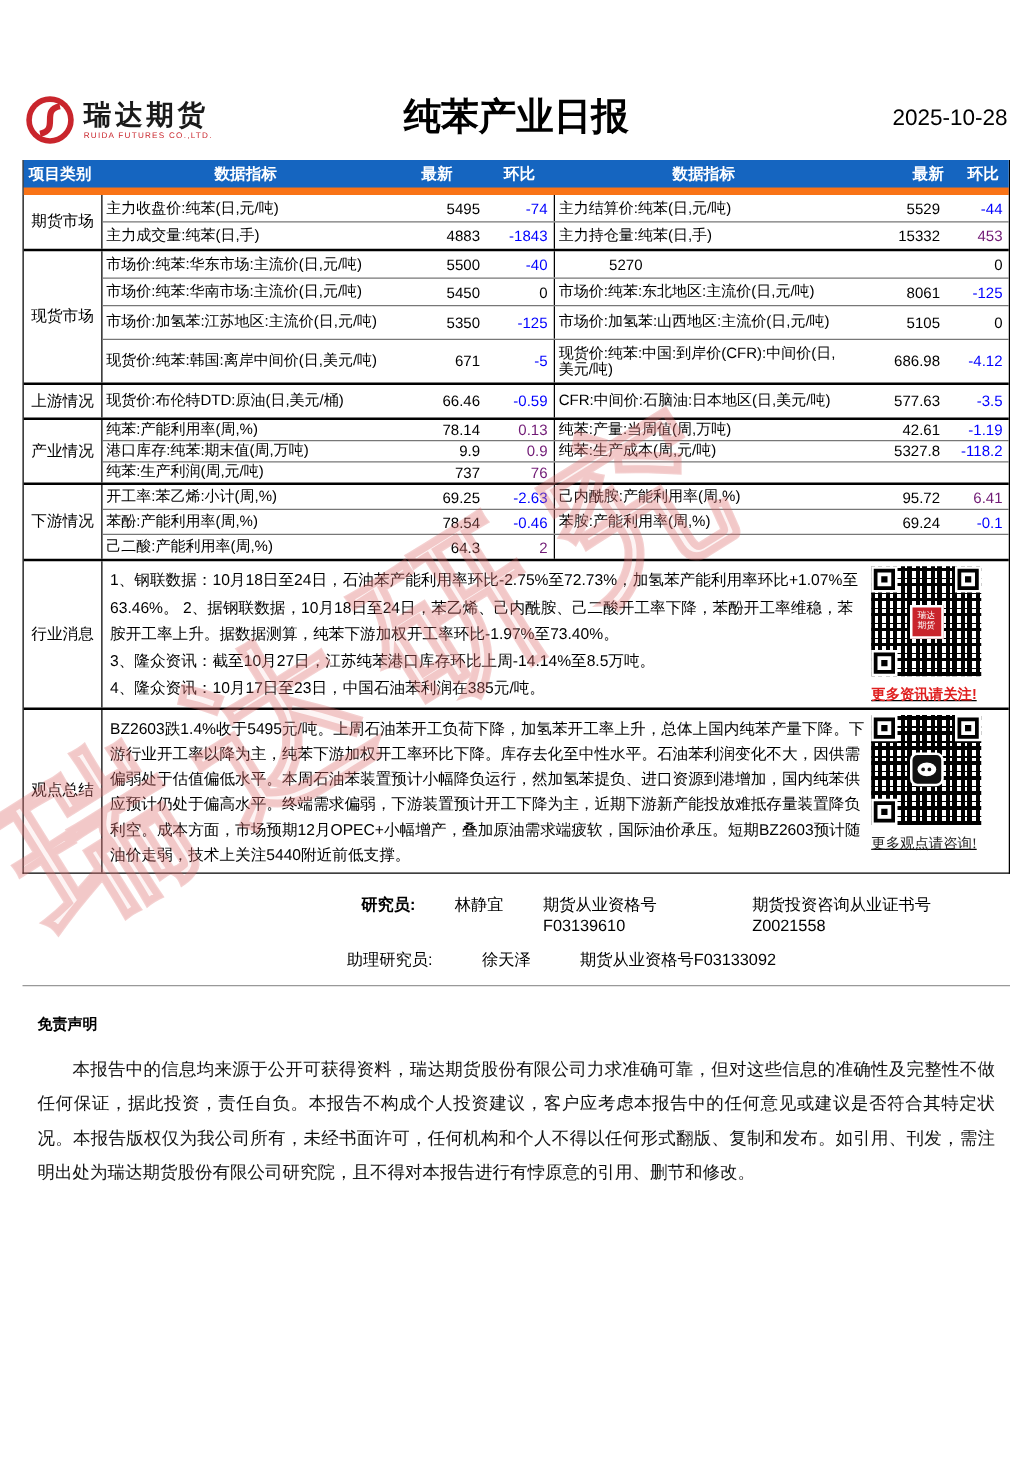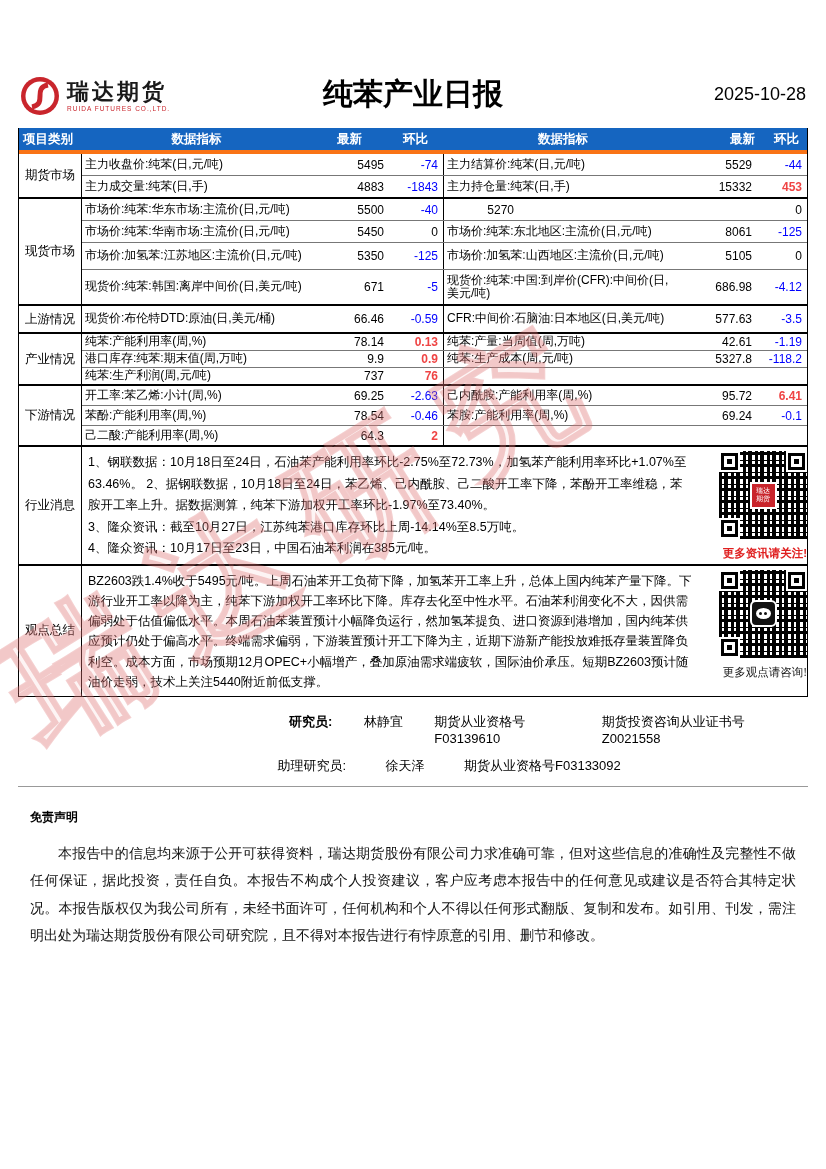--- a/index.html
+++ b/index.html
@@ -14,21 +14,21 @@
   
   .hdr{position:relative;height:56px;margin-bottom:4px;}
   .brand{position:absolute;left:2px;top:8px;display:flex;gap:7px;align-items:center;}
   .brand-cn{font-size:22px;font-weight:700;color:#1a1a1a;letter-spacing:3px;line-height:1.05;}
   .brand-en{font-size:6.5px;color:#C9252C;letter-spacing:1px;margin-top:2px;}
   .title{text-align:center;font-size:30px;font-weight:700;margin:0;line-height:52px;}
   .date{position:absolute;right:2px;top:16px;font-size:18px;}
   
   .tbl{position:relative;z-index:2;border:1px solid #000;border-top:none;font-size:12px;}
   .thead{display:flex;background:#1565C0;color:#fff;font-weight:700;height:22px;
-         align-items:center;font-size:12.5px;border-bottom:4px solid #f97316;}
+         align-items:center;font-size:12.5px;border-bottom:6px solid #f97316;}
   .h-cat{width:62px;padding-left:4px;box-sizing:border-box;}
   .h-lbl{width:231px;text-align:center;}
   .h-val{width:75px;text-align:center;}
   .h-chg{width:57px;text-align:center;}
   .h-lbl2{width:238px;text-align:center;}
   .h-val2{width:73px;text-align:right;}
   .h-chg2{flex:1;text-align:right;padding-right:8px;}
   .sect{display:flex;border-bottom:2px solid #000;}
   .sect:last-child{border-bottom:none;}
   .cat{width:62px;flex:none;display:flex;align-items:center;justify-content:center;
@@ -36,30 +36,30 @@
   .rows{flex:1;display:flex;flex-direction:column;}
   .trow{display:flex;align-items:stretch;border-top:1px solid #777;}
   .trow:first-child{border-top:none;}
   .trow>div{display:flex;align-items:center;box-sizing:border-box;}
   .c-lbl{width:230px;padding:1px 2px 1px 3px;line-height:1.12;}
   .c-val{width:75px;justify-content:flex-end;padding-right:3px;}
   .c-chg{width:57px;justify-content:flex-end;padding-right:5px;border-right:1px solid #000;}
   .c-lbl2{width:238px;padding:1px 2px 1px 3px;line-height:1.12;}
   .c-val2{width:73px;justify-content:flex-end;padding-right:3px;}
   .c-chg2{flex:1;justify-content:flex-end;padding-right:5px;}
-  .neg{color:#0000FF;} .pos{color:#ef4444;font-weight:bold;} .zero{color:#000;}
+  .neg{color:#0000FF;} .pos{color:#701a75;} .zero{color:#000;}
   .rh16{min-height:16px;} .rh19{min-height:19px;} .rh21{min-height:21px;}
   .rh26{min-height:26px;} .rh34{min-height:34px;}
   
   .bigcell{flex:1;display:flex;}
   .blocktext{flex:1;padding:5px 4px 4px 6px;font-size:12.5px;line-height:1.72;}
   .blocktext p{margin:0;}
   .sumtext{line-height:1.62;}
   .news-min{min-height:112px;} .sum-min{min-height:118px;}
-  .qrcol{width:110px;flex:none;display:flex;flex-direction:column;align-items:flex-end;padding-top:4px;}
+  .qrcol{width:110px;flex:none;display:flex;flex-direction:column;align-items:flex-start;padding-top:4px;text-decoration:underline;}
   .qr{width:88px;height:88px;position:relative;flex:none;background:#fff;
       background-image:
         repeating-linear-gradient(0deg,#000 0 3px,transparent 3px 6px,#000 6px 7px,transparent 7px 12px),
         repeating-linear-gradient(90deg,#000 0 3px,#fff 3px 5px,#000 5px 9px,#fff 9px 12px);}
   .fp{position:absolute;width:17px;height:17px;background:#fff;border:3px solid #000;
       box-shadow:0 0 0 2px #fff;box-sizing:border-box;}
   .fp::after{content:"";position:absolute;inset:3px;background:#000;}
   .fp.tl{left:2px;top:2px;} .fp.tr{right:2px;top:2px;} .fp.bl{left:2px;bottom:2px;}
   .qr-logo-red{position:absolute;inset:0;margin:auto;width:27px;height:27px;background:#C9252C;
       border:2px solid #fff;color:#fff;font-size:7px;line-height:1.2;display:flex;flex-direction:column;

